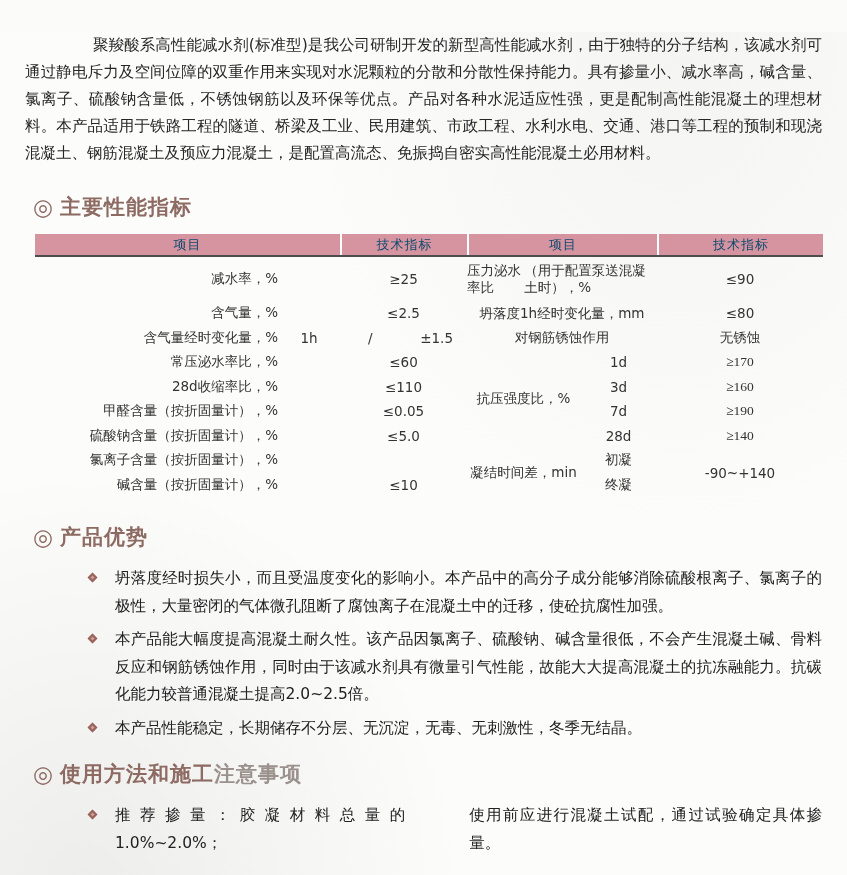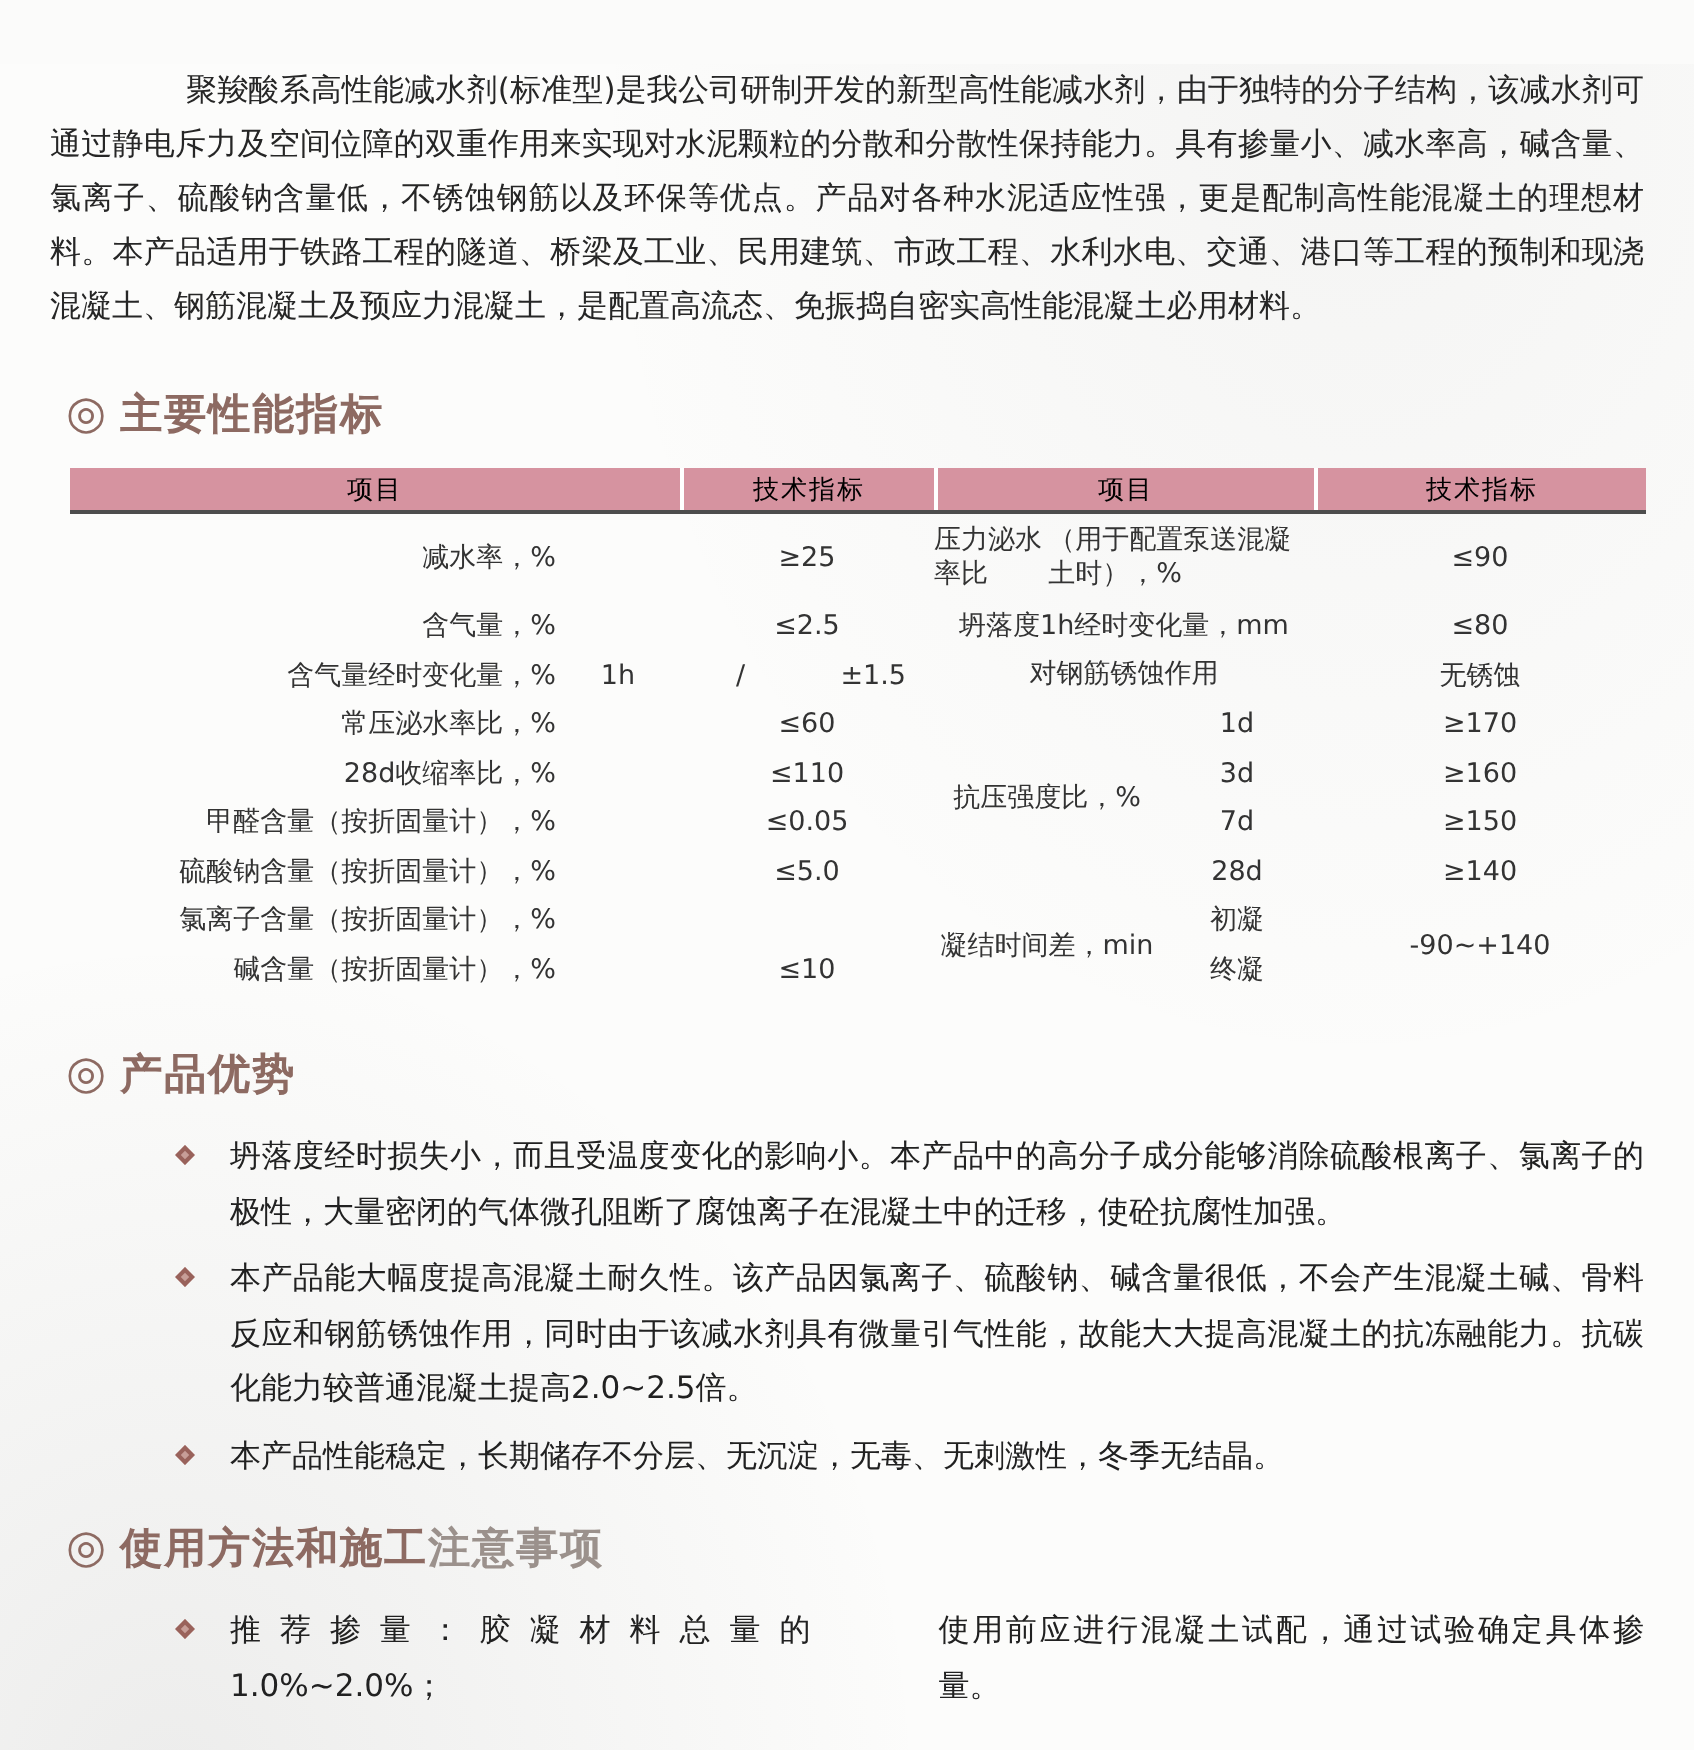--- a/index.html
+++ b/index.html
@@ -66,21 +66,21 @@
     color: #333;
   }
   .pt-header {
     display: flex;
     height: 23px;
     background: #d693a0;
     border-bottom: 2px solid #4d4d4d;
   }
   .pt-header .hcell {
     display: flex; align-items: center; justify-content: center;
-    color: #000000;
+    color: #0c4a6e;
     font-size: 13px;
     letter-spacing: 1px;
   }
   .pt-header .hcell + .hcell { border-left: 2px solid #ffffff; }
   .hc1 { width: 305px; } .hc2 { width: 127px; } .hc3 { width: 190px; } .hc4 { width: 166px; }
 
   .pt-body { display: flex; }
   .pt-left { width: 432px; }
   .pt-right { width: 356px; }
 
@@ -120,21 +120,21 @@
     text-align: center;
   }
   .rgroup .g-right { width: 243px; text-align: center; }
   .g-row { display: flex; height: 24.5px; }
   .g-row .age {
     width: 77px;
     display: flex; align-items: center; justify-content: center;
   }
   .g-row .val {
     width: 166px;
-    display: flex; align-items: center; justify-content: center;
+    display: flex; align-items: center; justify-content: center; font-family: Liberation Serif, serif;
   }
   .g-setting { display: flex; height: 49px; }
   .g-setting .phases {
     width: 77px;
     display: flex; flex-direction: column;
   }
   .g-setting .phases span {
     flex: 1; display: flex; align-items: center; justify-content: center;
   }
   .g-setting .set-val {
@@ -276,21 +276,21 @@
             <div class="g-row">
               <span class="age">1d</span>
               <span class="val">≥170</span>
             </div>
             <div class="g-row">
               <span class="age">3d</span>
               <span class="val">≥160</span>
             </div>
             <div class="g-row">
               <span class="age">7d</span>
-              <span class="val">≥150</span>
+              <span class="val">≥190</span>
             </div>
             <div class="g-row">
               <span class="age">28d</span>
               <span class="val">≥140</span>
             </div>
           </div>
         </div>
 
         <div class="rgroup">
           <div class="g-label">凝结时间差，min</div>

